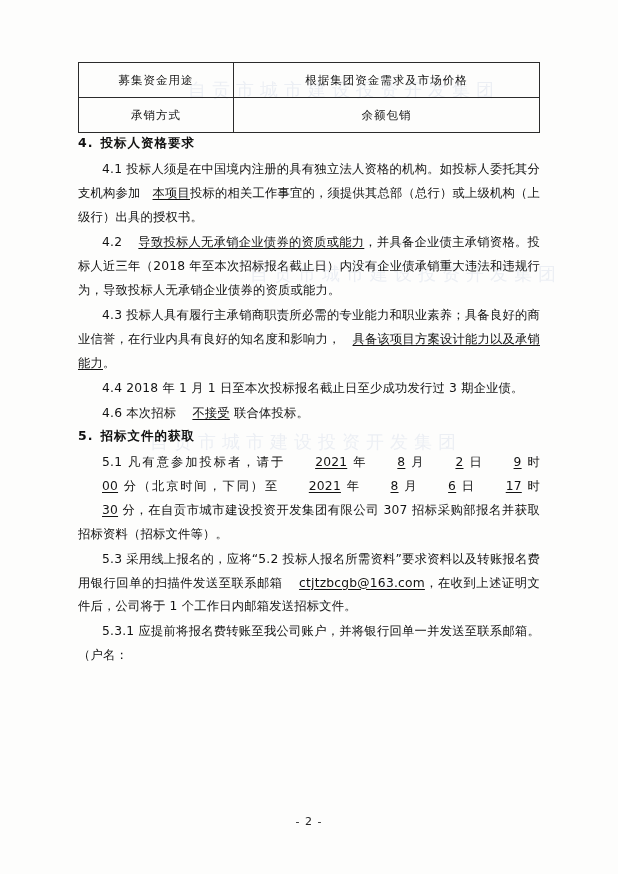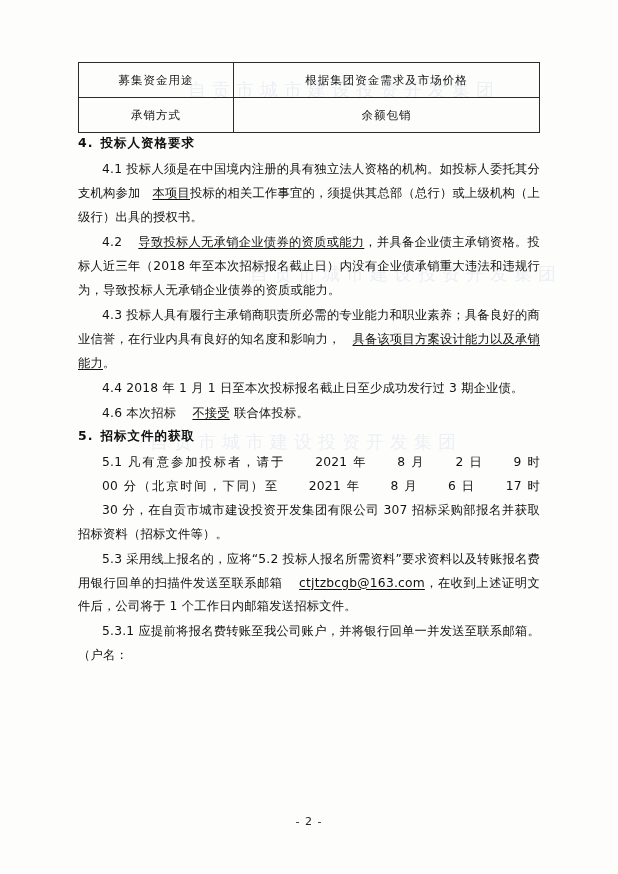--- a/index.html
+++ b/index.html
@@ -80,20 +80,21 @@
     text-underline-offset: 2px;
     padding-left: 12px;
   }
   .b {
     font-weight: normal;
   }
   .blank {
     display: inline-block;
     min-width: 26px;
     text-align: center;
+    text-decoration: underline;
     text-underline-offset: 2px;
   }
 
   
   .wm {
     position: absolute;
     color: rgba(120, 150, 190, 0.13);
     font-size: 18px;
     letter-spacing: 6px;
     pointer-events: none;

